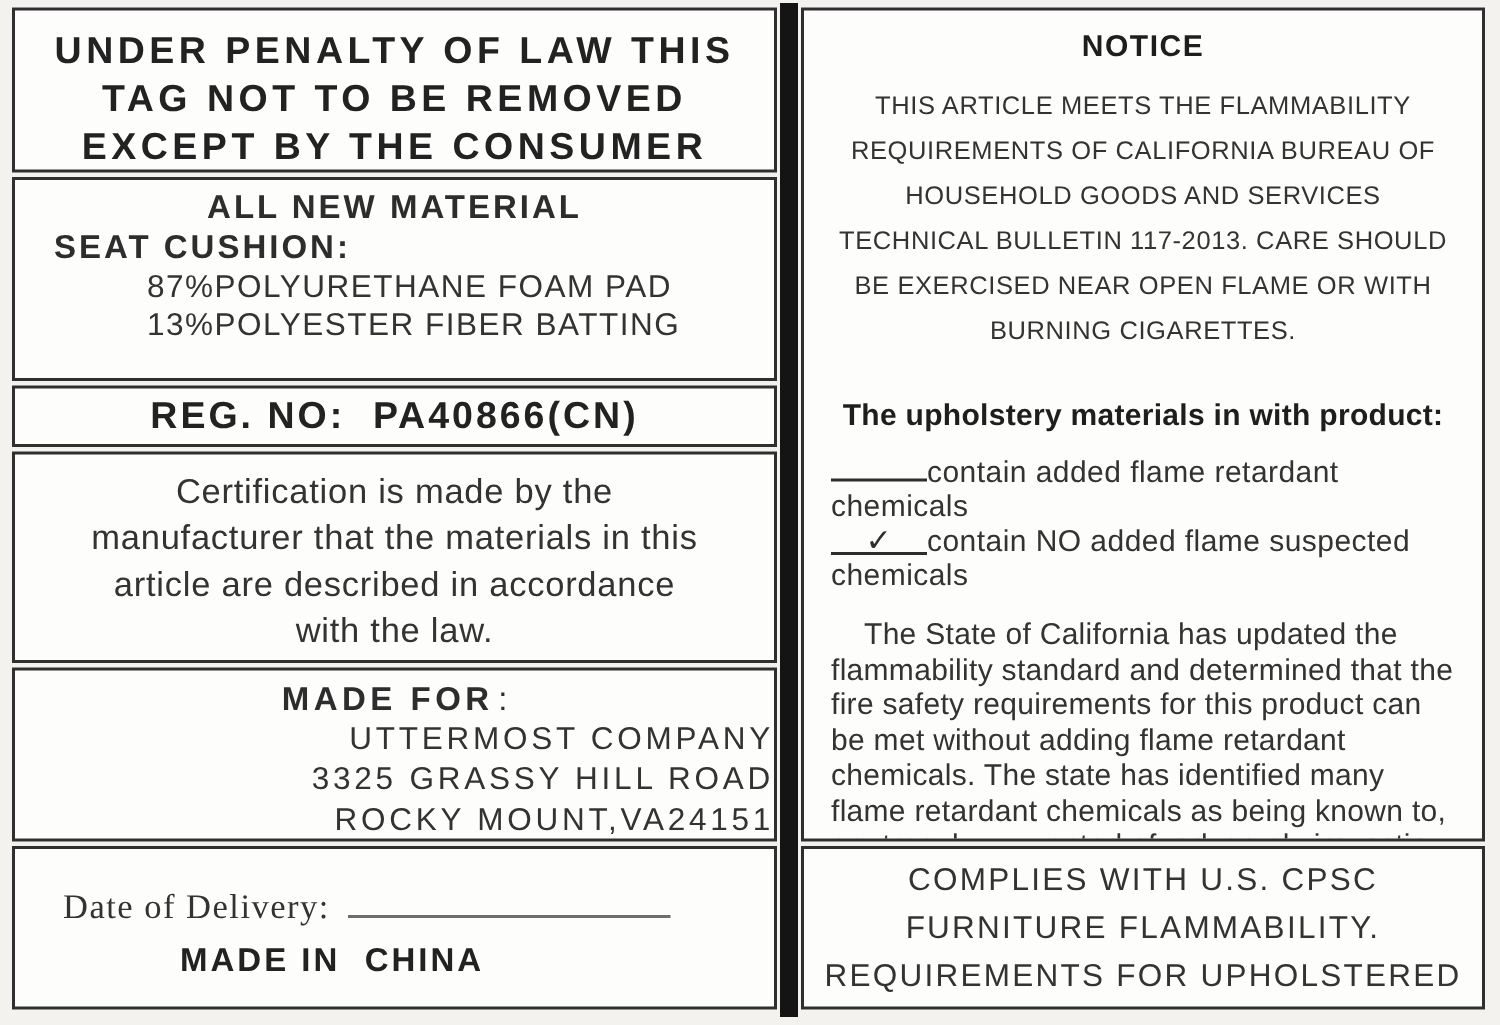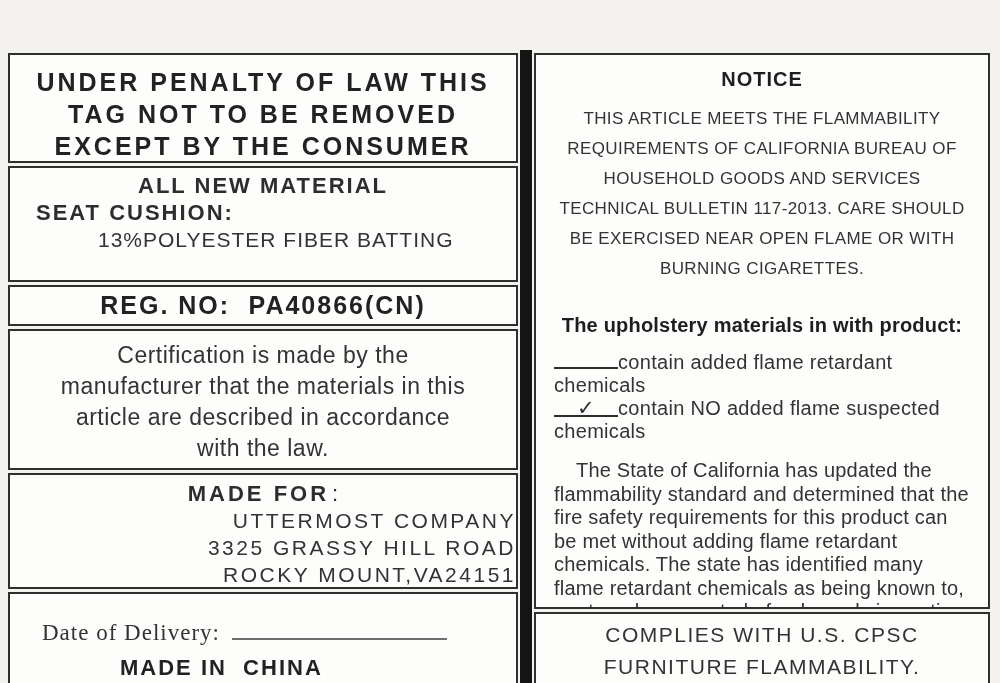--- a/index.html
+++ b/index.html
@@ -4,21 +4,21 @@
 <style>
   * { margin:0; padding:0; box-sizing:border-box; }
   html,body { width:1000px; height:683px; }
   body {
     background:#f3f2ef;
     font-family:"Liberation Sans", sans-serif;
     color:#2d2d2d;
     position:relative;
     overflow:hidden;
   }
-  .page { position:absolute; inset:0;margin-top:48px; }
+  .page { position:absolute; inset:0; }
 
   
   .col-left {
     position:absolute; left:8px; top:5px; width:510px; height:668px;
     display:flex; flex-direction:column;
   }
   .divider-bar {
     position:absolute; left:520px; top:2px; width:12px; height:676px;
     background:#141414;
   }
@@ -33,21 +33,21 @@
   }
   .col-left .box, .col-right .box { margin-bottom:3px; }
   .col-left .box:last-child, .col-right .box:last-child { margin-bottom:0; }
 
   
   .penalty { height:110px; padding-top:11px; text-align:center; }
   .penalty-line {
     font-size:25px; font-weight:bold; letter-spacing:3px;
     line-height:32px; color:#222;
   }
-  .material { height:116px; padding-top:5px; }
+  .material { height:136px; padding-top:5px; }
   .mat-title { text-align:center; font-size:22px; font-weight:bold; letter-spacing:2px; line-height:26px; }
   .mat-sub   { text-align:center; font-size:19px; font-weight:bold; letter-spacing:1px; line-height:24px; }
   .mat-comp  { padding-left:26px; font-size:22px; font-weight:bold; letter-spacing:2px; line-height:28px; }
   .mat-item  { padding-left:88px; font-size:21px; letter-spacing:1px; line-height:25px; color:#333; }
 
   .reg { height:41px; padding-top:4px; text-align:center; }
   .reg span { font-size:25px; font-weight:bold; letter-spacing:2px; color:#222; }
   .reg .reg-value { margin-left:14px; }
 
   .cert { height:141px; padding-top:9px; text-align:center; }
@@ -107,20 +107,21 @@
 
     <section class="box penalty">
       <div class="penalty-line">UNDER PENALTY OF LAW THIS</div>
       <div class="penalty-line">TAG NOT TO BE REMOVED</div>
       <div class="penalty-line">EXCEPT BY THE CONSUMER</div>
     </section>
 
     <section class="box material">
       <div class="mat-title">ALL NEW MATERIAL</div>
       <div class="mat-comp">SEAT CUSHION:</div>
+      <div class="mat-item">87%POLYURETHANE FOAM PAD</div>
       <div class="mat-item">13%POLYESTER FIBER BATTING</div>
     </section>
 
     <section class="box reg">
       <span class="reg-label">REG. NO:</span>
       <span class="reg-value">PA40866(CN)</span>
     </section>
 
     <section class="box cert">
       <div class="cert-text">Certification is made by the manufacturer that the materials in this article are described in accordance with the law.</div>

